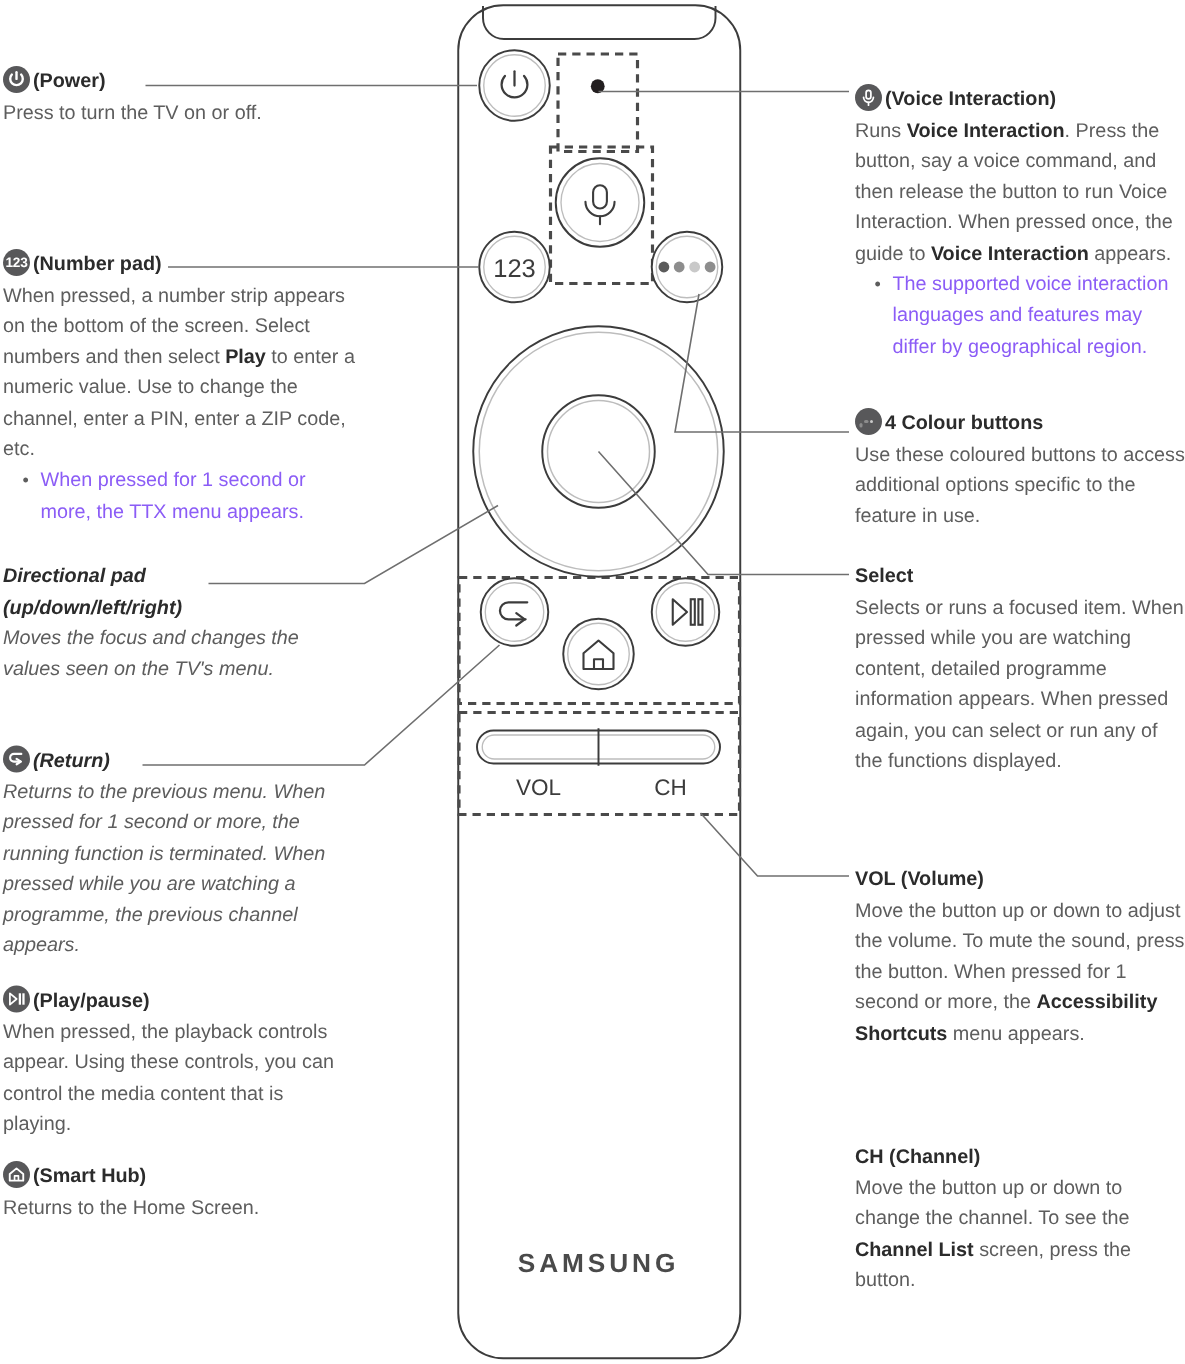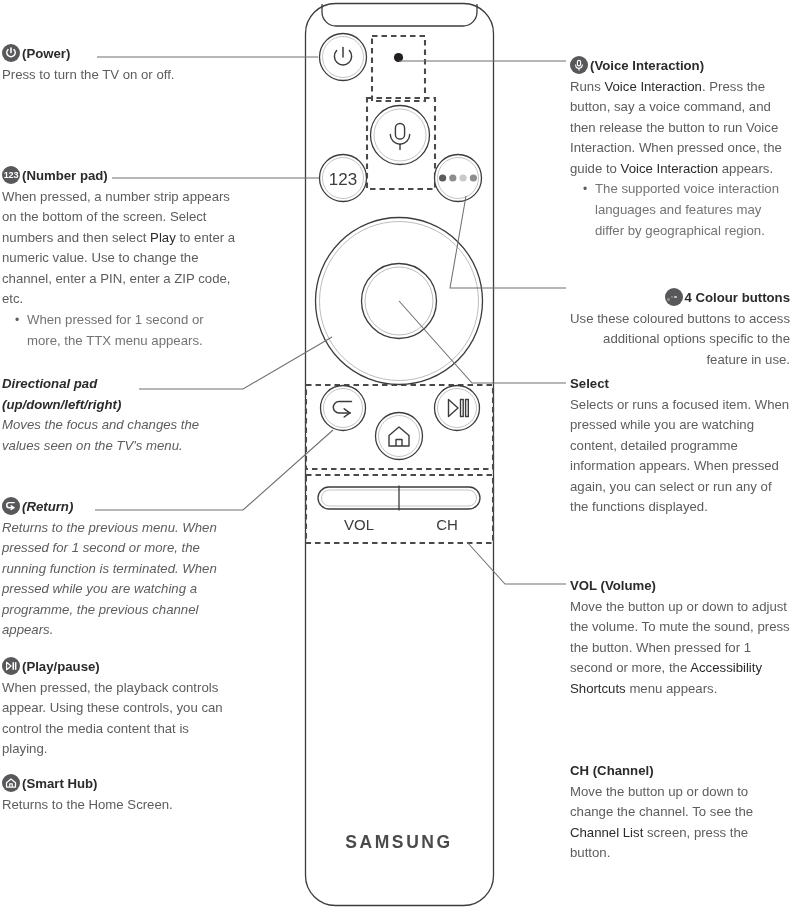--- a/index.html
+++ b/index.html
@@ -73,33 +73,33 @@
     border-radius: 50%;
     margin-right: 0.9px;
   }
 
   .entry-body {
     font-size: 13.2px;
     line-height: 20.6px;
     color: #5d5d5d;
     margin: 0;
   }
-  .entry-body b { color: #2b2b2b; font-weight: normal; }
+  .entry-body b { color: #2b2b2b; font-weight: bold; }
 
   ul.bullets {
     margin: 0;
     padding: 0 0 0 13px;
     list-style: none;
   }
   ul.bullets li {
     font-size: 13.2px;
     line-height: 20.6px;
     position: relative;
     padding-left: 12px;
-    color: #737373;
+    color: #8b5cf6;
   }
   ul.bullets li::before {
     content: "\2022";
     position: absolute;
     left: 0;
     top: -0.5px;
     font-size: 12px;
     color: #5d5d5d;
   }
 
@@ -195,21 +195,21 @@
           <path d="M9 12.2 V14.1" stroke="#fff" stroke-width="1.15" stroke-linecap="round"></path>
         </svg>
       </span><span>(Voice Interaction)</span>
     </div>
     <p class="entry-body">Runs <b>Voice Interaction</b>. Press the button, say a voice command, and then release the button to run Voice Interaction. When pressed once, the guide to <b>Voice Interaction</b> appears.</p>
     <ul class="bullets">
         <li>The supported voice interaction languages and features may differ by geographical region.</li>
       </ul>
   </div>
 
-  <div class="entry" style="top:288px;text-align:right;">
+  <div class="entry" style="top:272px;">
     <div class="entry-head">
       <span class="badge">
         <span class="dots">
             <i style="background: rgb(91, 91, 91);"></i>
             <i style="background: rgb(141, 141, 141);"></i>
             <i style="background: rgb(201, 201, 201);"></i>
             <i style="background: rgb(141, 141, 141);"></i>
           </span>
       </span><span>4 Colour buttons</span>
     </div>

